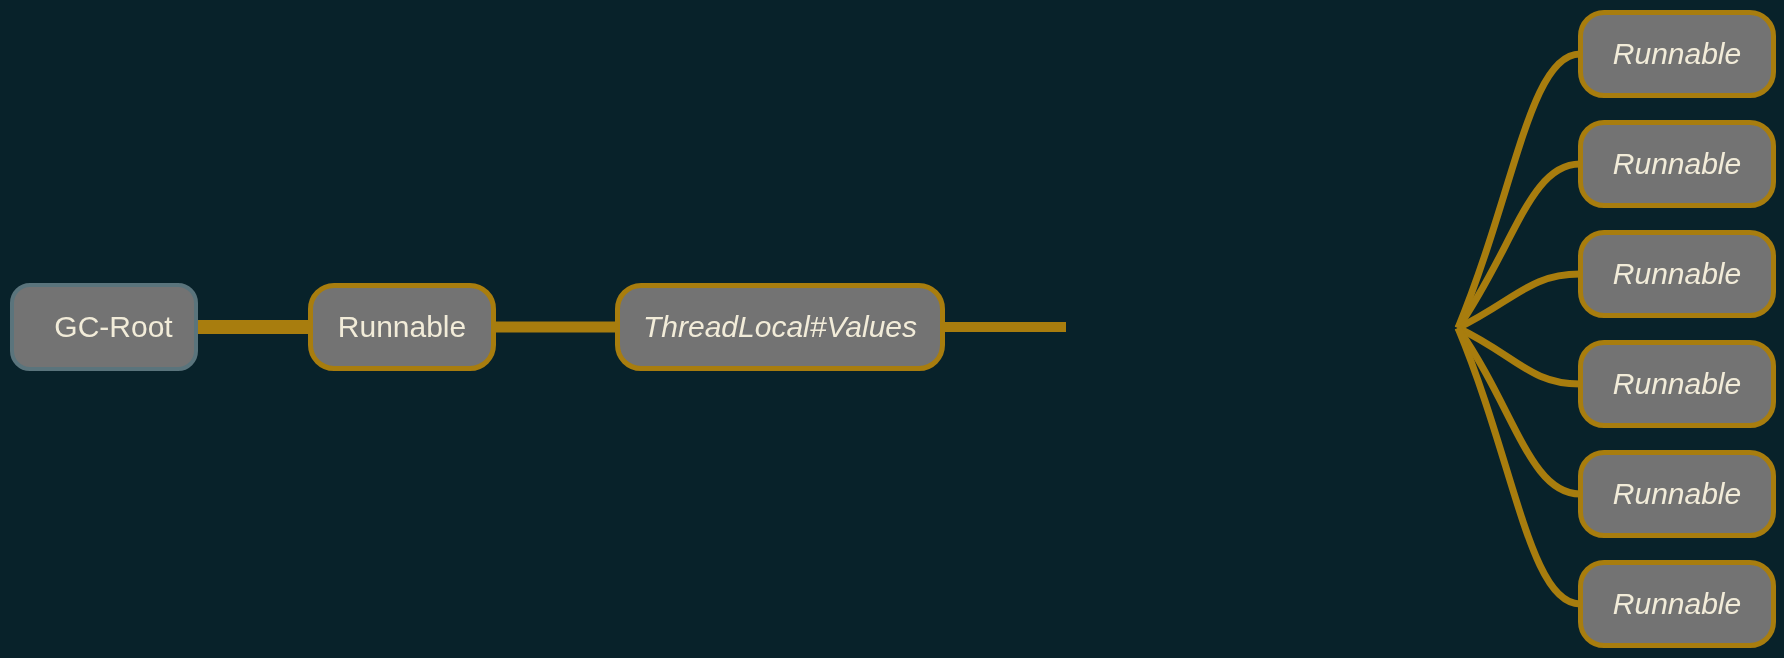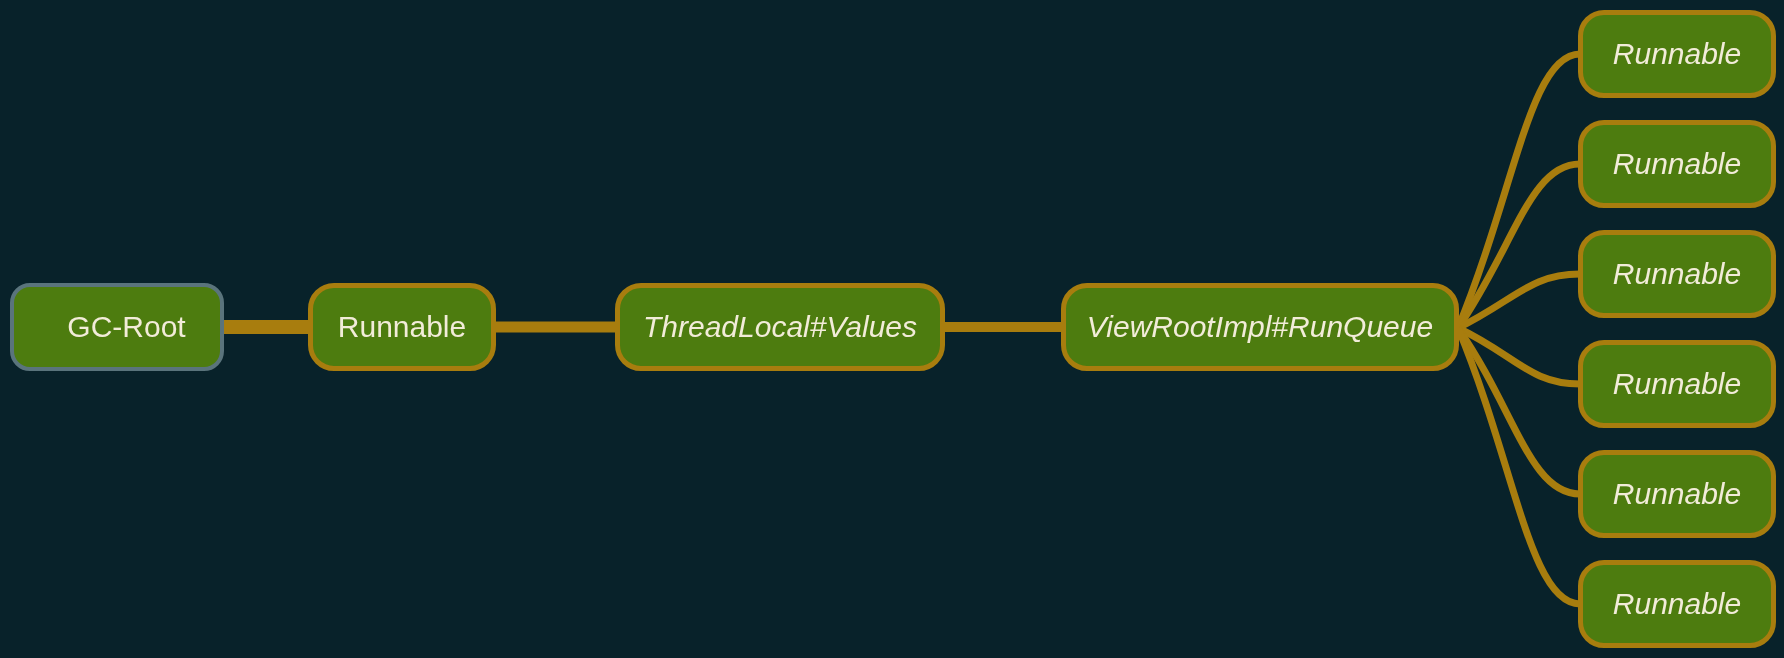--- a/index.html
+++ b/index.html
@@ -24,21 +24,21 @@
     left: 0;
     top: 0;
     width: 1784px;
     height: 658px;
     display: block;
   }
   .node {
     position: absolute;
     box-sizing: border-box;
     height: 88px;
-    background: #4d7c0f;
+    background: #737373;
     border: 5px solid #a87d0e;
     border-radius: 26px;
     display: flex;
     align-items: center;
     justify-content: center;
     color: #f2ecd9;
     font-size: 30px;
     white-space: nowrap;
     cursor: default;
   }
@@ -66,35 +66,32 @@
       <line x1="941" y1="327" x2="1066" y2="327" stroke-width="10"></line>
       <path d="M1458,328 C1515,190 1530,54 1580,54" stroke-width="7"></path>
       <path d="M1458,328 C1515,245 1530,164 1580,164" stroke-width="7"></path>
       <path d="M1458,328 C1515,300 1530,274 1580,274" stroke-width="7"></path>
       <path d="M1458,328 C1515,355 1530,384 1580,384" stroke-width="7"></path>
       <path d="M1458,328 C1515,410 1530,494 1580,494" stroke-width="7"></path>
       <path d="M1458,328 C1515,465 1530,604 1580,604" stroke-width="7"></path>
     </g>
   </svg>
 
-  <div class="node root" style="left:10px; top:283px; width:214px;padding-left:19px;">
+  <div class="node root" style="left:10px; top:283px; width:188px;padding-left:19px;">
     <span class="lbl">GC-Root</span>
   </div>
 
   <div class="node" style="left:308px; top:283px; width:188px;">
     <span class="lbl">Runnable</span>
   </div>
 
   <div class="node em" style="left:615px; top:283px; width:330px;">
     <span class="lbl">ThreadLocal#Values</span>
   </div>
 
-  <div class="node em" style="left:1061px; top:283px; width:398px;">
-    <span class="lbl">ViewRootImpl#RunQueue</span>
-  </div>
 
   <div class="node em" style="left:1578px; top:10px; width:198px;">
     <span class="lbl">Runnable</span>
   </div>
 
   <div class="node em" style="left:1578px; top:120px; width:198px;">
     <span class="lbl">Runnable</span>
   </div>
 
   <div class="node em" style="left:1578px; top:230px; width:198px;">

